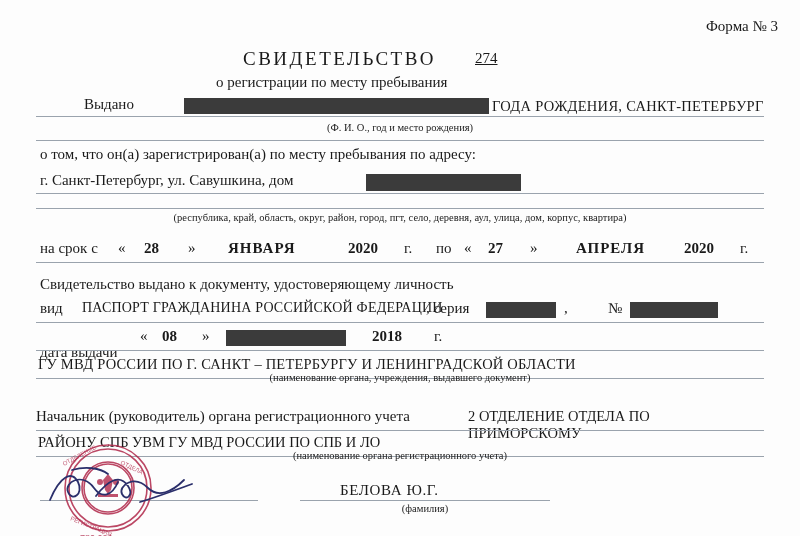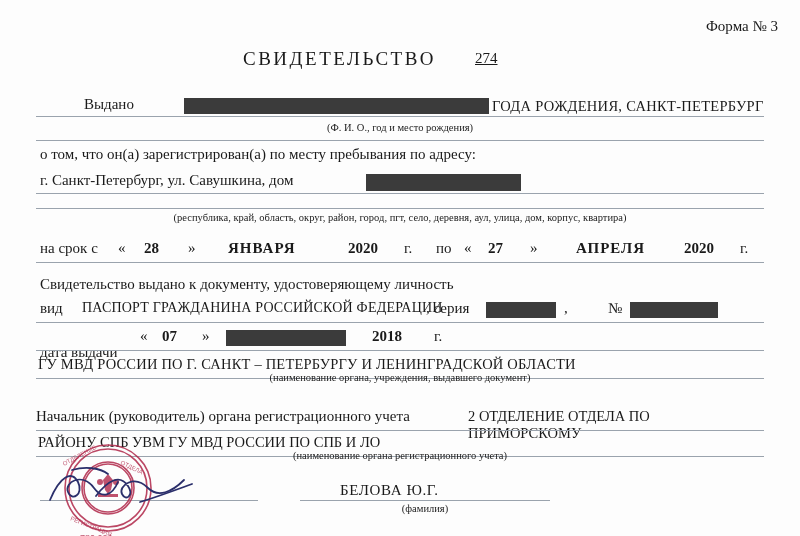--- a/index.html
+++ b/index.html
@@ -135,20 +135,21 @@
 </style>
 </head>
 <body>
 
 <div class="page">
 
   <div class="abs form-no">Форма № 3</div>
 
   <div class="abs title-main">СВИДЕТЕЛЬСТВО</div>
   <div class="abs cert-number">274</div>
+  <div class="abs title-sub">о регистрации по месту пребывания</div>
 
   <div class="abs row-vydano">
     <span class="vydano-label">Выдано</span>
     <span class="vydano-redact"></span>
     <span class="vydano-text">ГОДА РОЖДЕНИЯ, САНКТ-ПЕТЕРБУРГ</span>
     <div class="rule"></div>
   </div>
   <div class="abs cap-fio small-caption">(Ф. И. О., год и место рождения)</div>
 
   <div class="abs rule rule-full-1"></div>
@@ -191,21 +192,21 @@
     <span class="abs redact" style="left:450px;top:2px;width:70px;height:16px;"></span>
     <span class="abs" style="left:528px;top:0;">,</span>
     <span class="abs" style="left:572px;top:0;">№</span>
     <span class="abs redact" style="left:594px;top:2px;width:88px;height:16px;"></span>
     <div class="rule"></div>
   </div>
 
   <div class="abs row-data">
     <span class="abs" style="left:4px;top:16px;">дата выдачи</span>
     <span class="abs" style="left:104px;top:0;">«</span>
-    <span class="abs" style="left:126px;top:0;font-weight:600;">07</span>
+    <span class="abs" style="left:126px;top:0;font-weight:600;">08</span>
     <span class="abs" style="left:166px;top:0;">»</span>
     <span class="abs redact" style="left:190px;top:2px;width:120px;height:16px;"></span>
     <span class="abs" style="left:336px;top:0;font-weight:600;">2018</span>
     <span class="abs" style="left:398px;top:0;">г.</span>
     <div class="rule"></div>
   </div>
 
   <div class="abs row-organ">
     <span class="abs" style="left:2px;top:0;">ГУ  МВД  РОССИИ  ПО  Г. САНКТ – ПЕТЕРБУРГУ  И  ЛЕНИНГРАДСКОЙ ОБЛАСТИ</span>
     <div class="rule"></div>

